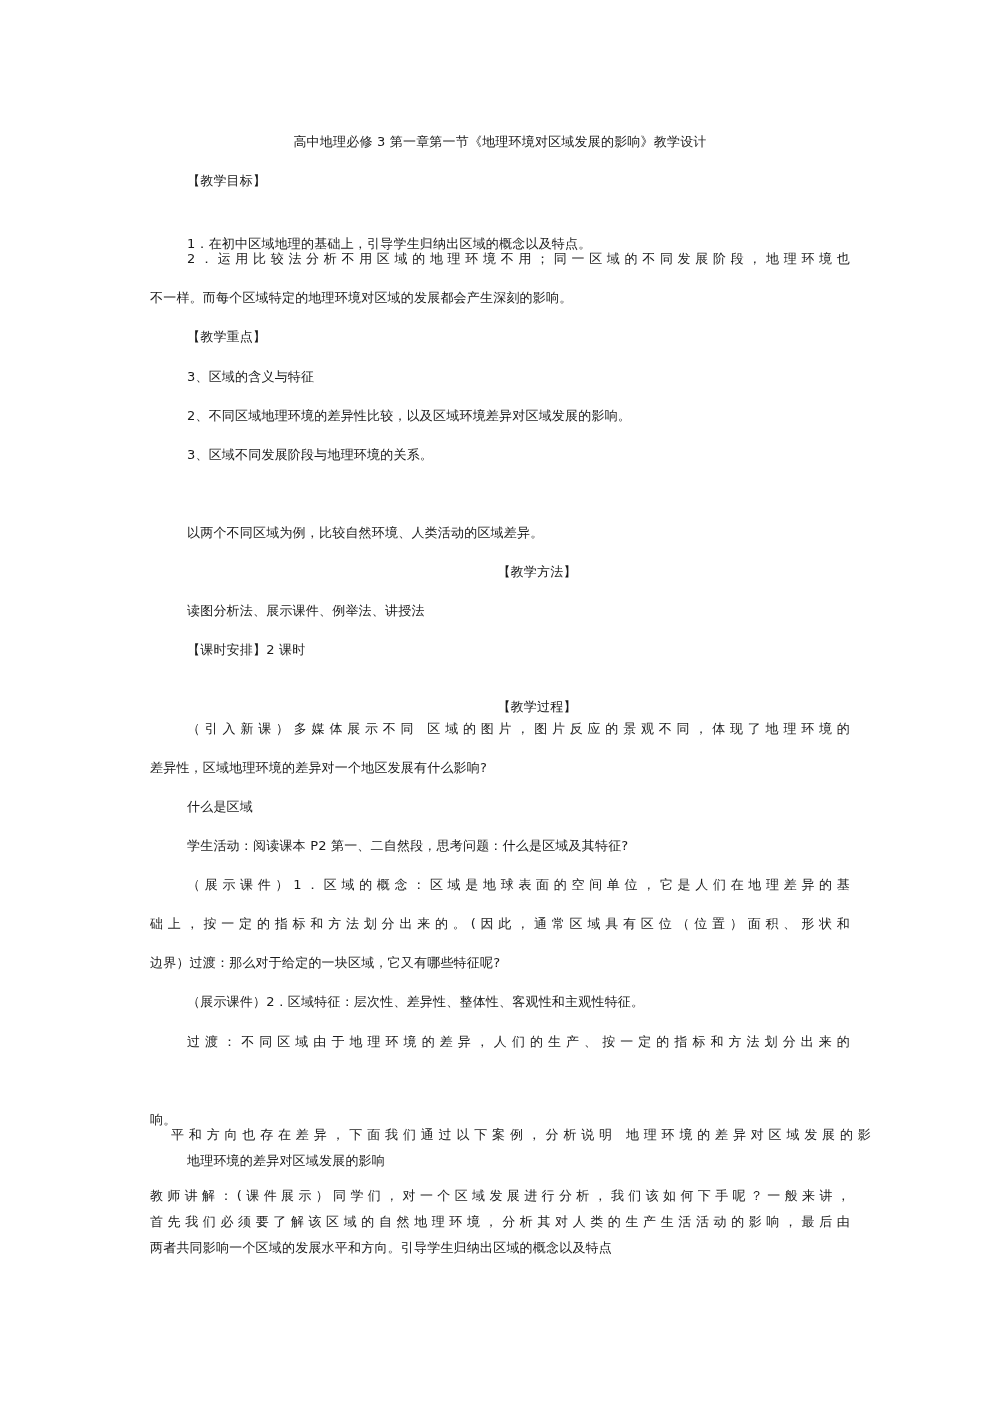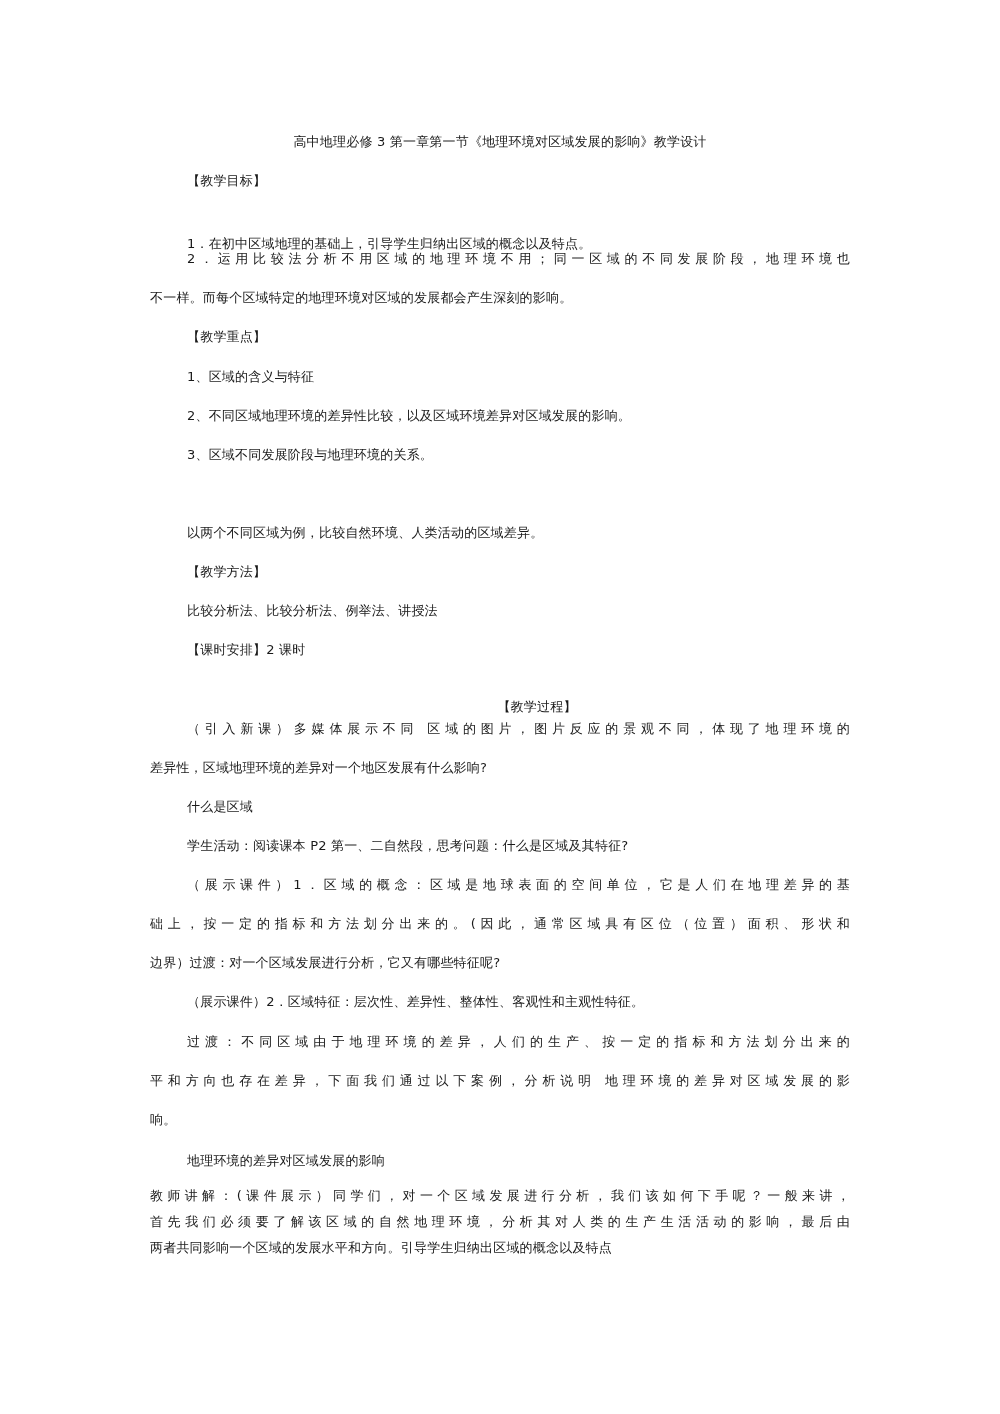--- a/index.html
+++ b/index.html
@@ -23,40 +23,40 @@
 
 <div class="page">
   <div class="line title" style="top:131px;">高中地理必修 3 第一章第一节《地理环境对区域发展的影响》教学设计</div>
 
   <div class="line indent" style="top:170px;">【教学目标】</div>
   <div class="line indent" style="top:209px;margin-top:24px;">1．在初中区域地理的基础上，引导学生归纳出区域的概念以及特点。</div>
   <div class="line indent justify" style="top:248px; width:663px;">2．运用比较法分析不用区域的地理环境不用；同一区域的不同发展阶段，地理环境也</div>
   <div class="line" style="top:287px;">不一样。而每个区域特定的地理环境对区域的发展都会产生深刻的影响。</div>
 
   <div class="line indent" style="top:326px;">【教学重点】</div>
-  <div class="line indent" style="top:366px;">1、区域的含义与特征</div>
+  <div class="line indent" style="top:366px;">3、区域的含义与特征</div>
   <div class="line indent" style="top:405px;">2、不同区域地理环境的差异性比较，以及区域环境差异对区域发展的影响。</div>
   <div class="line indent" style="top:444px;">3、区域不同发展阶段与地理环境的关系。</div>
 
   <div class="line indent" style="top:522px;">以两个不同区域为例，比较自然环境、人类活动的区域差异。</div>
 
-  <div class="line indent" style="top:561px;">【教学方法】</div>
-  <div class="line indent" style="top:600px;">比较分析法、比较分析法、例举法、讲授法</div>
+  <div class="line indent" style="top:561px;text-align:center;">【教学方法】</div>
+  <div class="line indent" style="top:600px;">读图分析法、展示课件、例举法、讲授法</div>
 
   <div class="line indent" style="top:639px;">【课时安排】2 课时</div>
 
   <div class="line indent" style="top:696px;text-align:center;">【教学过程】</div>
   <div class="line indent justify" style="top:718px; width:663px;">（引入新课）多媒体展示不同  区域的图片，图片反应的景观不同，体现了地理环境的</div>
   <div class="line" style="top:757px;">差异性，区域地理环境的差异对一个地区发展有什么影响?</div>
   <div class="line indent" style="top:796px;">什么是区域</div>
   <div class="line indent" style="top:835px;">学生活动：阅读课本 P2 第一、二自然段，思考问题：什么是区域及其特征?</div>
   <div class="line indent justify" style="top:874px; width:663px;">（展示课件）1．区域的概念：区域是地球表面的空间单位，它是人们在地理差异的基</div>
   <div class="line justify" style="top:913px;">础上，按一定的指标和方法划分出来的。(因此，通常区域具有区位（位置）面积、形状和</div>
-  <div class="line" style="top:952px;">边界）过渡：对一个区域发展进行分析，它又有哪些特征呢?</div>
+  <div class="line" style="top:952px;">边界）过渡：那么对于给定的一块区域，它又有哪些特征呢?</div>
   <div class="line indent" style="top:991px;">（展示课件）2．区域特征：层次性、差异性、整体性、客观性和主观性特征。</div>
   <div class="line indent justify" style="top:1031px; width:663px;">过渡：不同区域由于地理环境的差异，人们的生产、按一定的指标和方法划分出来的</div>
-  <div class="line justify" style="top:1070px;">平和方向也存在差异，下面我们通过以下案例，分析说明  地理环境的差异对区域发展的影</div>
+  <div class="line justify" style="top:1124px;margin-left:21px;">平和方向也存在差异，下面我们通过以下案例，分析说明  地理环境的差异对区域发展的影</div>
   <div class="line" style="top:1109px;">响。</div>
   <div class="line indent" style="top:1150px;">地理环境的差异对区域发展的影响</div>
   <div class="line justify" style="top:1185px;">教师讲解：(课件展示）同学们，对一个区域发展进行分析，我们该如何下手呢？一般来讲，</div>
   <div class="line justify" style="top:1211px;">首先我们必须要了解该区域的自然地理环境，分析其对人类的生产生活活动的影响，最后由</div>
   <div class="line" style="top:1237px;">两者共同影响一个区域的发展水平和方向。引导学生归纳出区域的概念以及特点</div>
 </div>
 
 </body></html>

